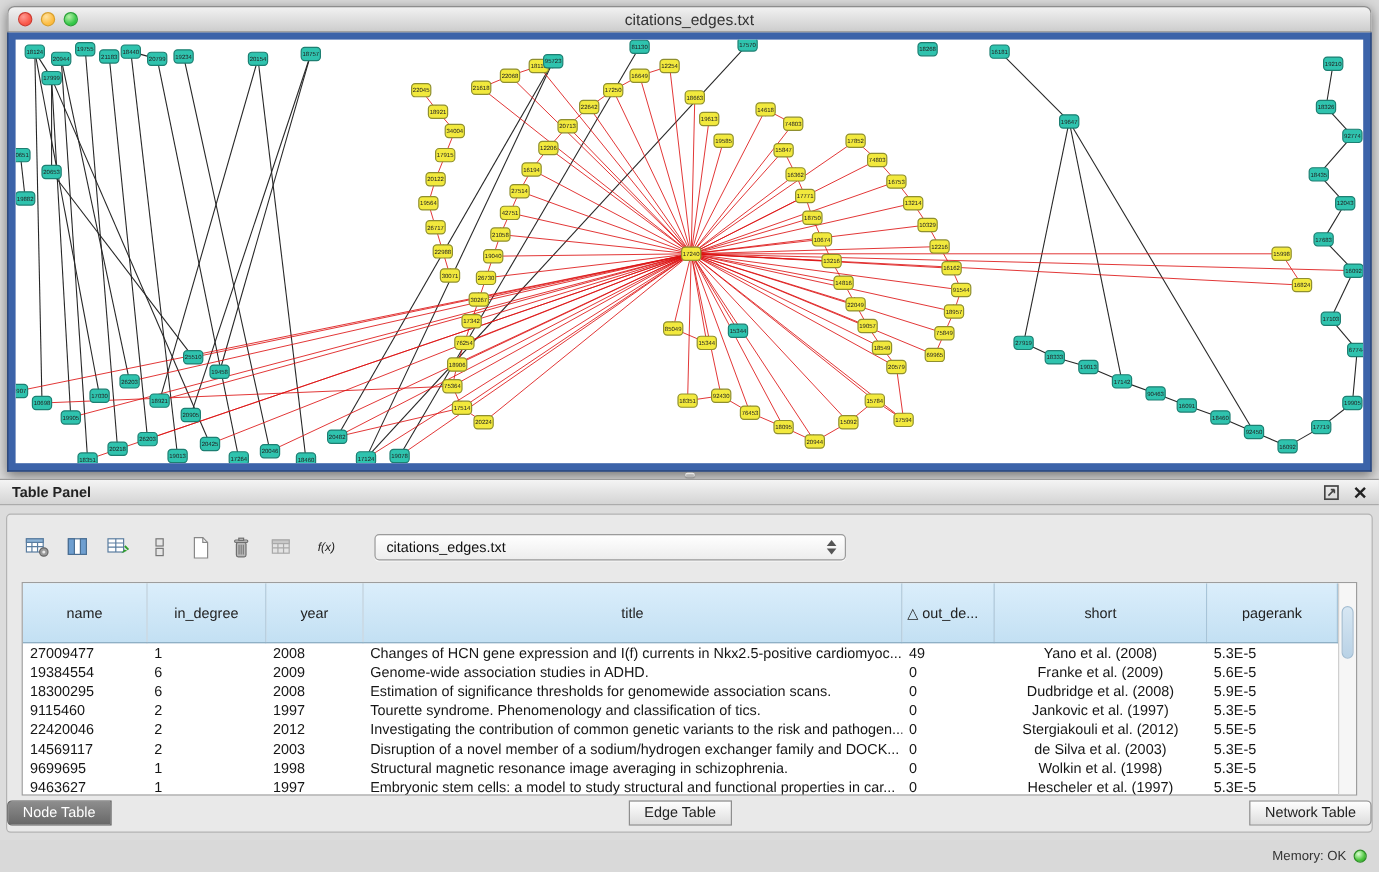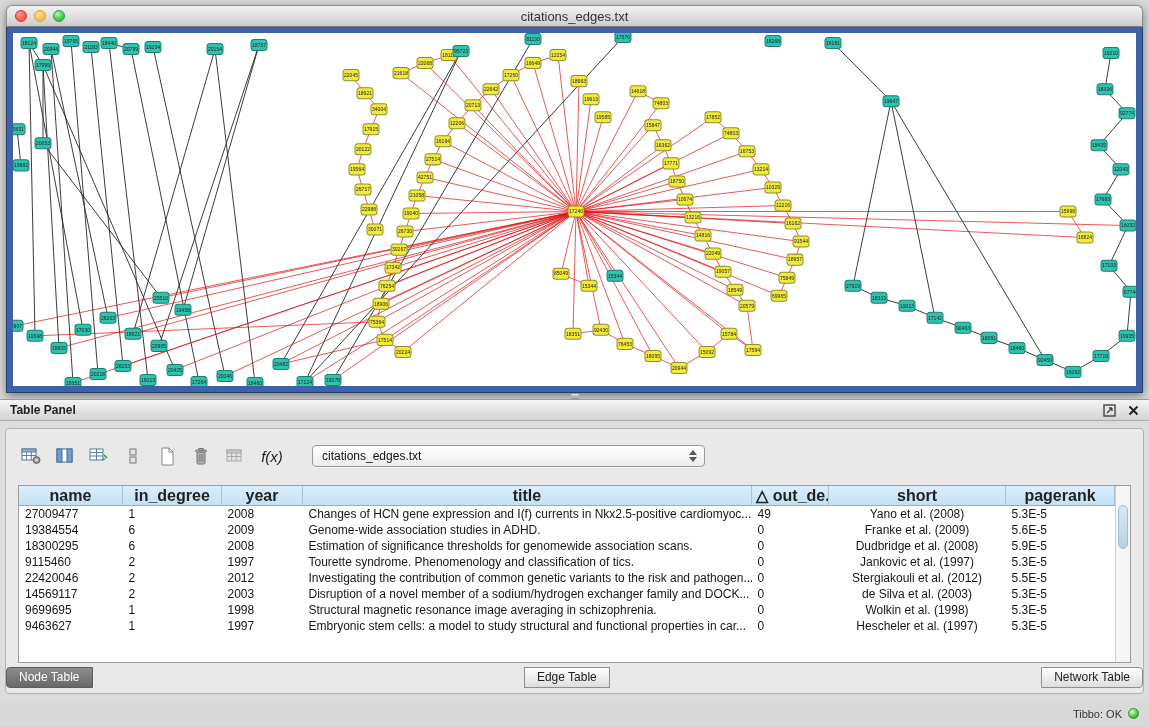--- a/index.html
+++ b/index.html
@@ -25,29 +25,29 @@
 
   
   .table-panel{position:absolute;left:0;top:399px;width:1149px;height:301px;background:#dcdcdc;border-top:1px solid #9a9a9a;box-sizing:border-box;}
   .panel-header{height:20px;background:linear-gradient(#f4f4f4,#d4d4d4);border-bottom:1px solid #ababab;display:flex;align-items:center;padding:0 10px;font-weight:bold;}
   .panel-title{font-size:12px;color:#222;}
   .panel-actions{margin-left:auto;display:flex;gap:12px;align-items:center;}
   .panel-actions svg{display:block;}
   .panel-inner{position:absolute;left:5px;right:5px;top:28px;bottom:6px;background:#e9e9e9;border:1px solid #b3b3b3;border-radius:4px;}
   .toolbar{position:absolute;left:12px;right:12px;top:14px;height:26px;display:flex;align-items:center;}
   .tb-icon{width:26px;height:24px;margin-right:8px;display:flex;align-items:center;justify-content:center;border-radius:3px;}
-  .tb-icon.fx{font-size:15px;font-style:italic;color:#222;width:32px;}
+  .tb-icon.fx{font-size:10px;font-style:italic;color:#222;width:32px;}
   .combo{width:393px;height:22px;box-sizing:border-box;border:1px solid #9b9b9b;border-radius:4px;background:linear-gradient(#ffffff,#ededed);display:flex;align-items:center;padding:0 22px 0 9px;font-size:12px;color:#111;margin-left:16px;position:relative;box-shadow:0 1px 0 rgba(255,255,255,.7);}
   .combo-arrows{position:absolute;right:7px;top:4px;display:flex;flex-direction:column;gap:2px;}
   .combo-arrows .up{width:0;height:0;border-left:4px solid transparent;border-right:4px solid transparent;border-bottom:5px solid #555;}
   .combo-arrows .down{width:0;height:0;border-left:4px solid transparent;border-right:4px solid transparent;border-top:5px solid #555;}
 
   .table-wrap{position:absolute;left:12px;right:12px;top:56px;bottom:30px;background:#fff;border:1px solid #9d9d9d;overflow:hidden;}
   table.data-table{border-collapse:collapse;table-layout:fixed;width:calc(100% - 15px);}
-  .data-table th{background:linear-gradient(#dbeefb,#c3e0f3);border-right:1px solid #a7c4d8;border-bottom:1px solid #8fb0c5;font-weight:bold;font-size:16px;color:#222;height:17px;padding:0 4px;overflow:hidden;white-space:nowrap;text-align:center;}
+  .data-table th{background:linear-gradient(#dbeefb,#c3e0f3);border-right:1px solid #a7c4d8;border-bottom:1px solid #8fb0c5;font-weight:normal;font-size:12px;color:#222;height:17px;padding:16px 4px;overflow:hidden;white-space:nowrap;text-align:center;}
   .data-table th:nth-child(1){width:95px;}
   .data-table th:nth-child(2){width:90px;}
   .data-table th:nth-child(3){width:72px;}
   .data-table th:nth-child(5){width:68px;text-align:left;}
   .data-table th:nth-child(6){width:168px;}
   .data-table th:nth-child(7){width:100px;}
   .data-table td{font-size:12px;color:#161616;height:16px;line-height:16px;padding:0 6px;overflow:hidden;white-space:nowrap;text-align:left;}
   .data-table td:nth-child(6){text-align:center;}
   .vscroll{position:absolute;right:0;top:0;bottom:0;width:15px;background:#f6f6f6;border-left:1px solid #cfcfcf;box-sizing:border-box;}
   .vthumb{position:absolute;left:2px;right:2px;top:19px;height:44px;border-radius:5px;background:linear-gradient(#d7e7f3,#b9d2e6);border:1px solid #a3bdd2;box-sizing:border-box;}
@@ -981,17 +981,17 @@
 
       <div class="tabs" id="tabs">
           <div class="tab active">Node Table</div>
           <div class="tab">Edge Table</div>
           <div class="tab">Network Table</div>
         </div>
     </div>
   </div>
 
   <div class="status">
-    <span class="mem-label">Tibbo: OK</span>
+    <span class="mem-label">Memory: OK</span>
     <span class="mem-dot"></span>
   </div>
 
 </div>
 
 </body></html>

